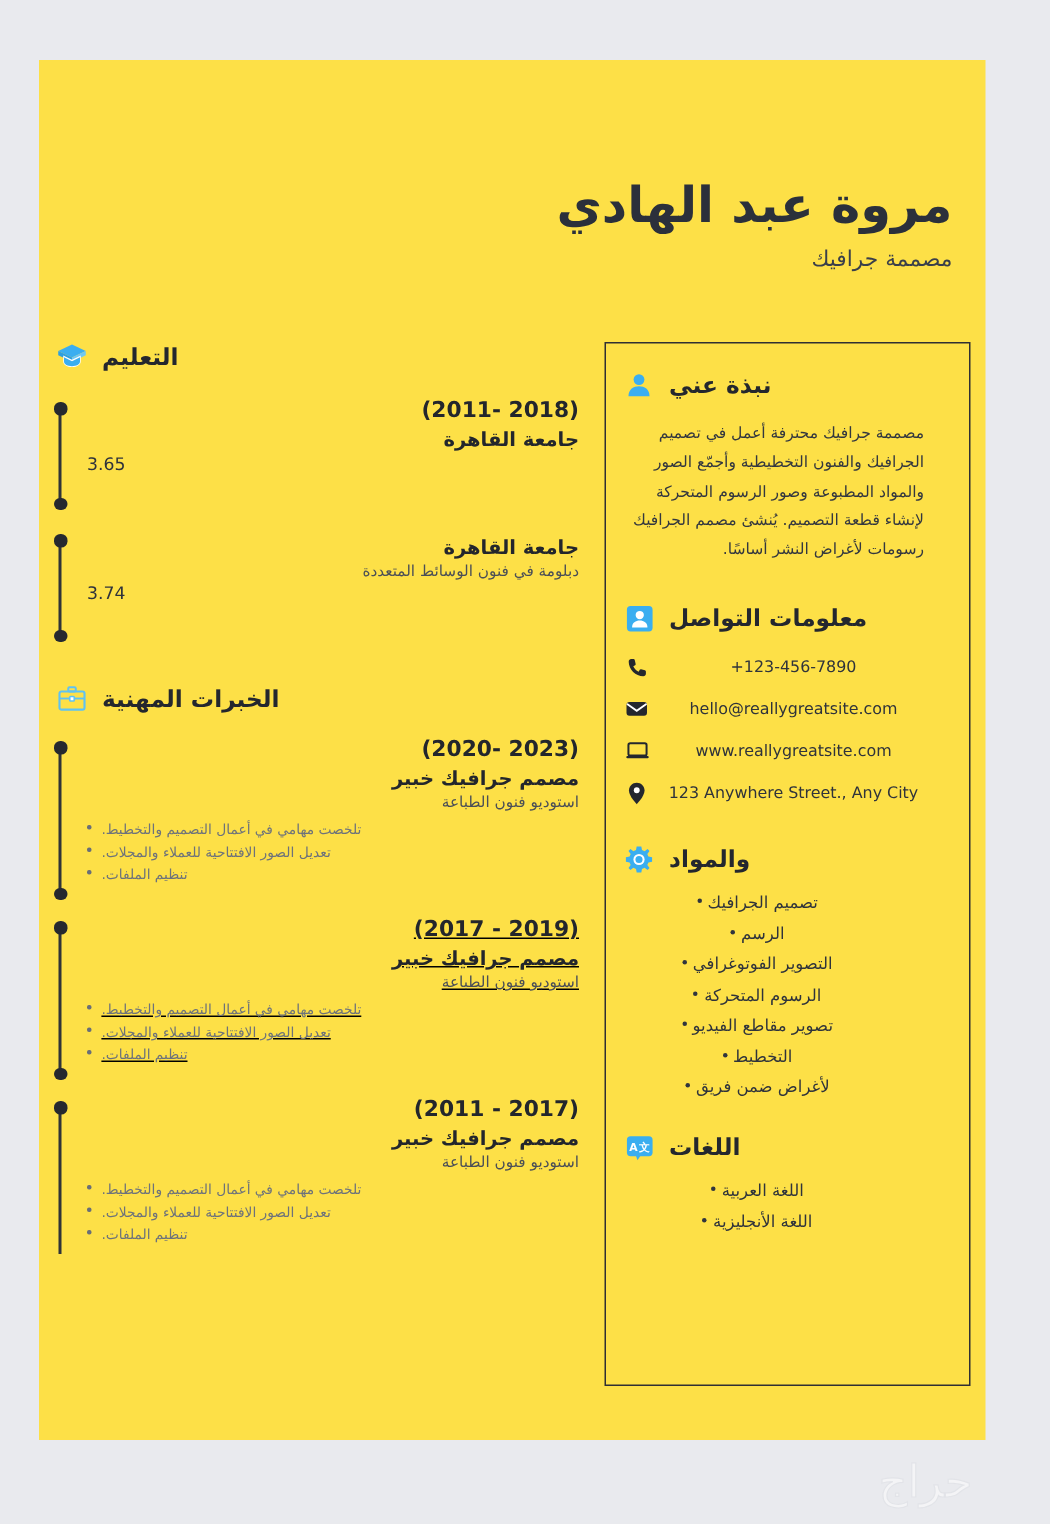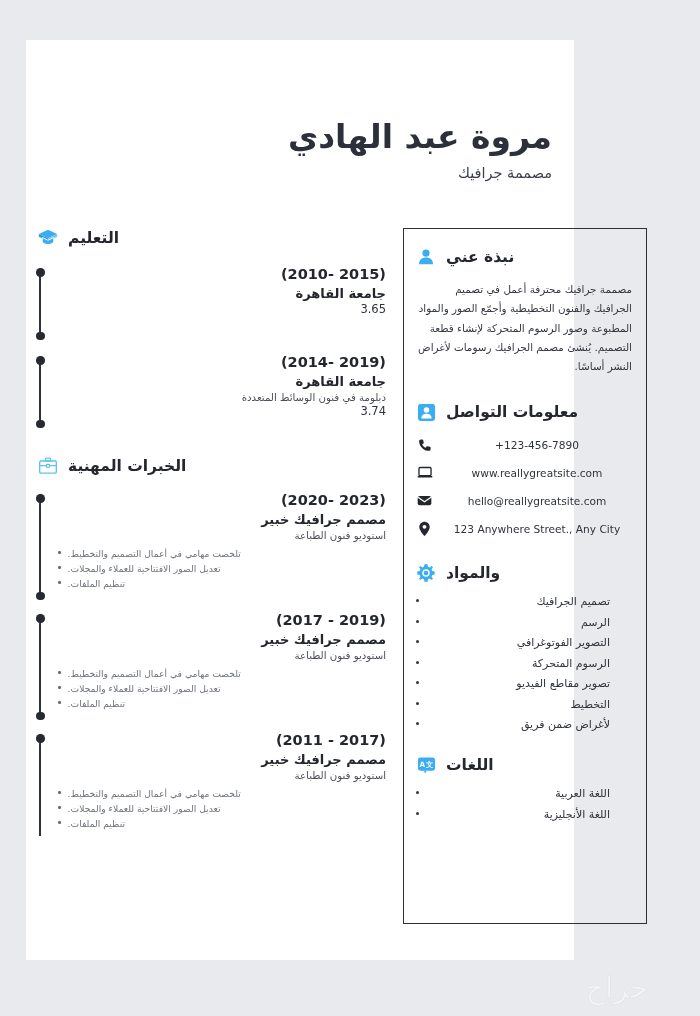--- a/index.html
+++ b/index.html
@@ -21,23 +21,23 @@
     position: absolute;
     left: 0; top: 0;
     width: 700px; height: 1016px;
     background: #e9eaee;
   }
 
   #card {
     position: absolute;
     left: 26px;
     top: 40px;
-    width: 548px;
+    width: 631px;
     height: 920px;
-    background: #ffffff;
+    background: #fde047;
   }
 
   
   #header {
     position: absolute;
     right: 22px;
     top: 78px;
     width: 470px;
     text-align: right;
   }
@@ -57,21 +57,21 @@
   }
 
   
   #side-panel {
     position: absolute;
     left: 377px;           
     top: 188px;
     width: 244px;
     height: 696px;
     border: 1.6px solid #2f2f33;
-    padding: 18px 14px 10px 12px;
+    padding: 18px 30px 10px 12px;
   }
 
   .side-section { margin-bottom: 4px; }
 
   .sec-head {
     display: flex;
     flex-direction: row-reverse;
     align-items: center;
     justify-content: flex-start;
     gap: 10px;
@@ -122,21 +122,21 @@
     direction: ltr;
     unicode-bidi: plaintext;
   }
 
   
   .bullet-list { margin-top: 12px; list-style: none; direction: rtl; }
   .bullet-list li {
     display: flex;
     flex-direction: row-reverse;
     align-items: baseline;
-    justify-content: space-between;
+    justify-content: center;
     gap: 4px;
     margin-bottom: 7.5px;
     padding-right: 22px;
   }
   .bullet-list li .dot {
     width: 3px; height: 3px; border-radius: 50%;
     background: #31353d; flex: 0 0 3px;
     transform: translateY(-3px);
   }
   .bullet-list li .btxt {
@@ -234,21 +234,21 @@
   .tl-sub {
     margin-top: 3px;
     font-size: 10.2px;
     color: #4a4e57;
   }
   .tl-gpa {
     margin-top: 1px;
     font-size: 11.5px;
     color: #2f333b;
     direction: ltr;
-    text-align: right;
+    text-align: left;
   }
   .tl-bullets {
     list-style: none;
     margin-top: 7px;
   }
   .tl-bullets li {
     display: flex;
     flex-direction: row-reverse;
     align-items: baseline;
     justify-content: flex-start;
@@ -304,34 +304,33 @@
         </div>
       </div>
 
       <div class="tl-entry" style="margin-top:18px; min-height:76px;">
         <div class="tl-rail">
           <div class="tl-line"></div>
           <div class="tl-dot top"></div>
           <div class="tl-dot bot"></div>
         </div>
         <div class="tl-body">
-          <div class="tl-years">(2010- 2015)</div>
+          <div class="tl-years">(2011- 2018)</div>
           <div class="tl-org">جامعة القاهرة</div>
           <div class="tl-gpa">3.65</div>
         </div>
       </div>
 
       <div class="tl-entry" style="margin-top:12px; min-height:76px;">
         <div class="tl-rail">
           <div class="tl-line"></div>
           <div class="tl-dot top"></div>
           <div class="tl-dot bot"></div>
         </div>
         <div class="tl-body">
-          <div class="tl-years">(2014- 2019)</div>
           <div class="tl-org">جامعة القاهرة</div>
           <div class="tl-sub">دبلومة في فنون الوسائط المتعددة</div>
           <div class="tl-gpa">3.74</div>
         </div>
       </div>
 
       <div class="left-head" style="margin-top:26px;">
         <div class="left-head-inner">
           <span class="icon-box">
             <svg width="21" height="20" viewBox="0 0 24 22">
@@ -365,21 +364,21 @@
                 <span class="btxt">تعديل الصور الافتتاحية للعملاء والمجلات.</span>
               </li>
             <li>
                 <span class="dot"></span>
                 <span class="btxt">تنظيم الملفات.</span>
               </li>
           </ul>
         </div>
       </div>
 
-      <div class="tl-entry" style="margin-top:10px; min-height:110px;">
+      <div class="tl-entry" style="margin-top:10px; min-height:110px;text-decoration:underline;">
         <div class="tl-rail">
           <div class="tl-line"></div>
           <div class="tl-dot top"></div>
           <div class="tl-dot bot"></div>
         </div>
         <div class="tl-body">
           <div class="tl-years">(2017 - 2019)</div>
           <div class="tl-org">مصمم جرافيك خبير</div>
           <div class="tl-sub">استوديو فنون الطباعة</div>
           <ul class="tl-bullets">
@@ -459,36 +458,36 @@
             <span class="c-icon">
               <svg width="14" height="14" viewBox="0 0 16 16">
                 <path d="M3.2 1.6 C2.2 1.6 1.3 2.5 1.3 3.6 C1.3 9.4 6.6 14.7 12.4 14.7 C13.5 14.7 14.4 13.8 14.4 12.8 L14.4 11 C14.4 10.6 14.1 10.2 13.7 10.1 L10.7 9.4 C10.3 9.3 9.9 9.5 9.7 9.8 L8.9 11.2 C6.9 10.3 5.7 9.1 4.8 7.1 L6.2 6.3 C6.5 6.1 6.7 5.7 6.6 5.3 L5.9 2.3 C5.8 1.9 5.4 1.6 5 1.6 Z" fill="#24272e"></path>
               </svg>
             </span>
             <span class="c-text">+123-456-7890</span>
           </div>
 
           <div class="contact-row">
             <span class="c-icon">
+              <svg width="15" height="13" viewBox="0 0 18 14">
+                <rect x="0.8" y="1.6" width="16.4" height="11" rx="2.4" fill="#24272e"></rect>
+                <path d="M1.6 3.4 L9 8.6 L16.4 3.4" fill="none" stroke="#ffffff" stroke-width="1.5" stroke-linecap="round"></path>
+              </svg>
+            </span>
+            <span class="c-text">hello@reallygreatsite.com</span>
+          </div>
+
+          <div class="contact-row">
+            <span class="c-icon">
               <svg width="16" height="13" viewBox="0 0 18 14">
                 <rect x="2.2" y="1.4" width="13.6" height="9.2" rx="1.4" fill="none" stroke="#24272e" stroke-width="1.5"></rect>
                 <rect x="0.6" y="11" width="16.8" height="1.7" rx="0.8" fill="#24272e"></rect>
               </svg>
             </span>
             <span class="c-text">www.reallygreatsite.com</span>
-          </div>
-
-          <div class="contact-row">
-            <span class="c-icon">
-              <svg width="15" height="13" viewBox="0 0 18 14">
-                <rect x="0.8" y="1.6" width="16.4" height="11" rx="2.4" fill="#24272e"></rect>
-                <path d="M1.6 3.4 L9 8.6 L16.4 3.4" fill="none" stroke="#ffffff" stroke-width="1.5" stroke-linecap="round"></path>
-              </svg>
-            </span>
-            <span class="c-text">hello@reallygreatsite.com</span>
           </div>
 
           <div class="contact-row">
             <span class="c-icon">
               <svg width="13" height="16" viewBox="0 0 14 17">
                 <path d="M7 0.8 C3.9 0.8 1.4 3.3 1.4 6.4 C1.4 10.6 7 16.2 7 16.2 C7 16.2 12.6 10.6 12.6 6.4 C12.6 3.3 10.1 0.8 7 0.8 Z" fill="#24272e"></path>
                 <circle cx="7" cy="6.2" r="2.1" fill="#ffffff"></circle>
               </svg>
             </span>
             <span class="c-text">123 Anywhere Street., Any City</span>

